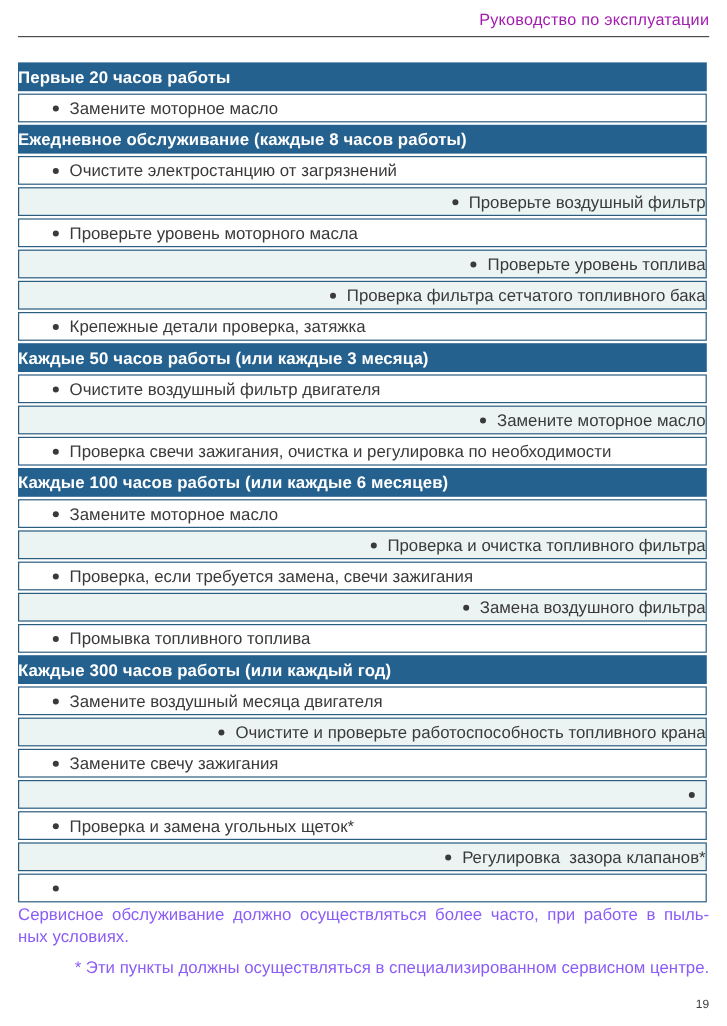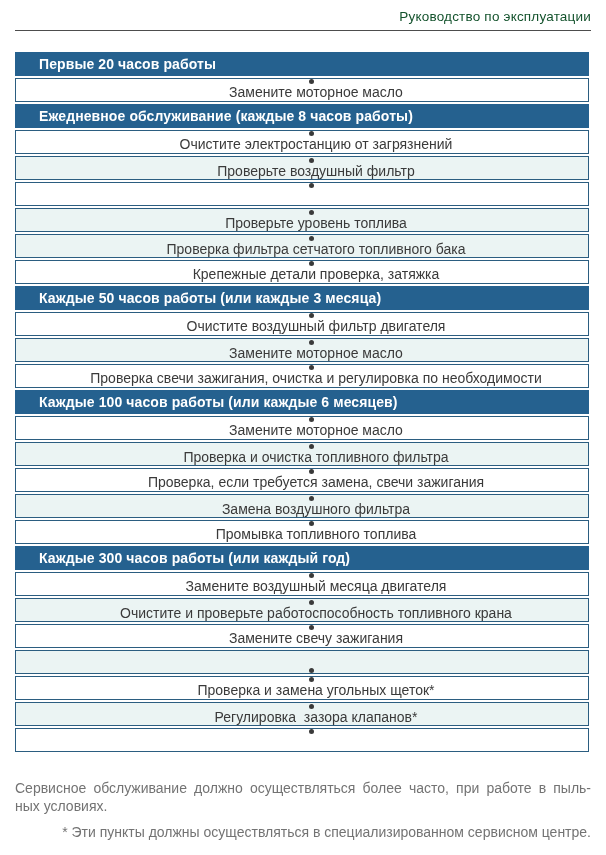--- a/index.html
+++ b/index.html
@@ -22,69 +22,67 @@
   }
   
   .topbar {
     box-sizing: border-box;
     height: 31px;
     padding-top: 9px;
     border-bottom: 1.5px solid #4d4d4d;
     text-align: right;
     font-size: 13.5px;
     letter-spacing: 0.2px;
-    color: #14532d;
+    color: #a21caf;
   }
   
   .mtable {
     margin-top: 21px;
     width: 574px;
   }
   .row {
     box-sizing: border-box;
     height: 24px;
     margin-bottom: 2px;
     display: flex;
     align-items: center;
     font-size: 14px;
   }
   .row.head {
     background: var(--header-bar, #25618f);
     color: var(--header-text, #ffffff);
     font-weight: bold;
-    padding-left: 24px;
     letter-spacing: 0.1px;
   }
   .row.item {
     background: #ffffff;
     border: 1.5px solid var(--row-border, #2b5d80);
     padding-left: 28px;
-    flex-direction: column;
   }
   .row.item.alt {
     background: var(--row-alt-bg, #ebf4f3);
     justify-content: flex-end;
   }
   .dot {
     flex: none;
     width: 5px;
     height: 5px;
     border-radius: 50%;
     background: #3a3a3a;
     margin-right: 9px;
   }
   .label {
     white-space: pre-wrap;
   }
   
   .notes {
-    margin-top: 28px;
+    margin-top: 2px;
     font-size: 14px;
     line-height: 17.5px;
-    color: #737373;
+    color: #8b5cf6;
   }
   .note-line-just {
     display: block;
     text-align: justify;
     text-align-last: justify;
   }
   .note-line {
     display: block;
   }
   .note2 {
@@ -121,20 +119,21 @@
       <div class="row item">
         <span class="dot"></span>
         <span class="label">Очистите электростанцию от загрязнений</span>
       </div>
       <div class="row item alt">
         <span class="dot"></span>
         <span class="label">Проверьте воздушный фильтр</span>
       </div>
       <div class="row item">
         <span class="dot"></span>
+        <span class="label">Проверьте уровень моторного масла</span>
       </div>
       <div class="row item alt">
         <span class="dot"></span>
         <span class="label">Проверьте уровень топлива</span>
       </div>
       <div class="row item alt">
         <span class="dot"></span>
         <span class="label">Проверка фильтра сетчатого топливного бака</span>
       </div>
       <div class="row item">

